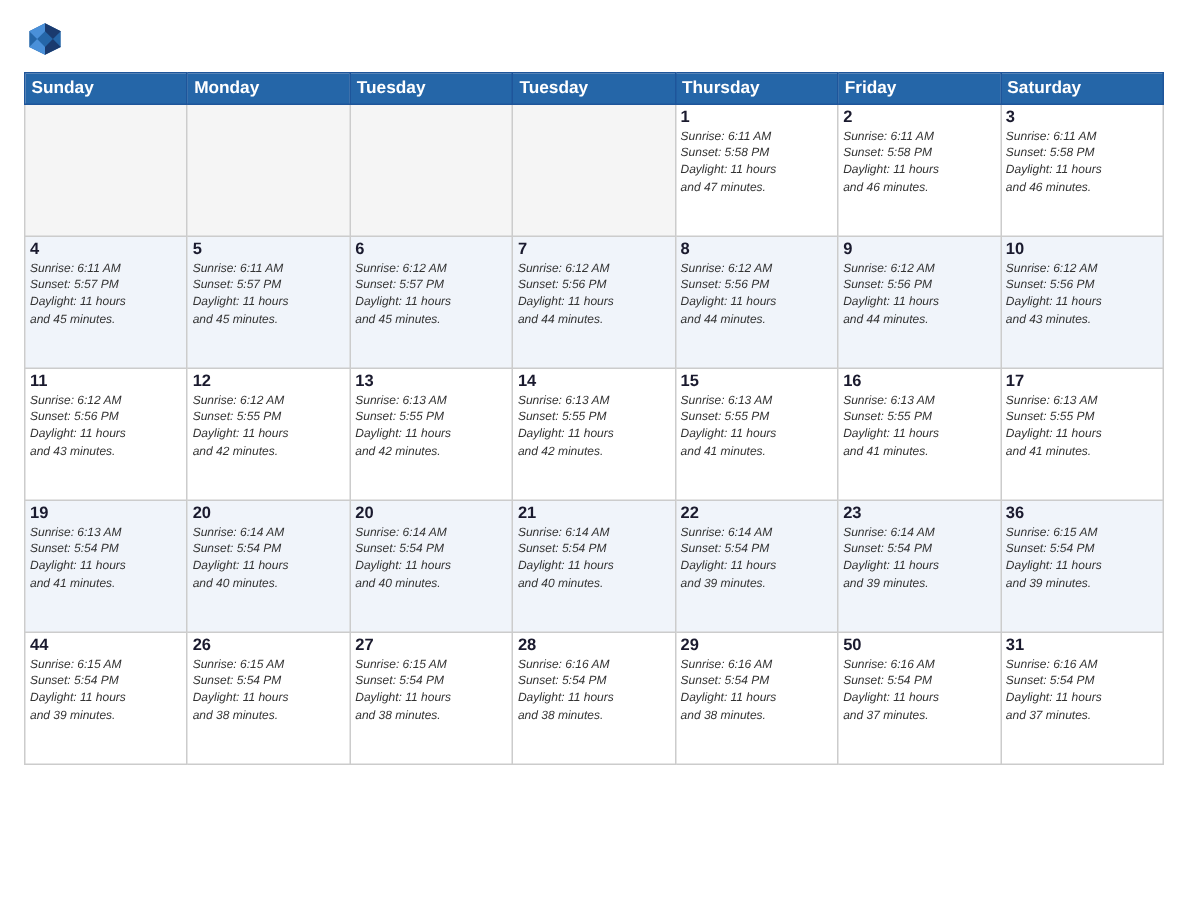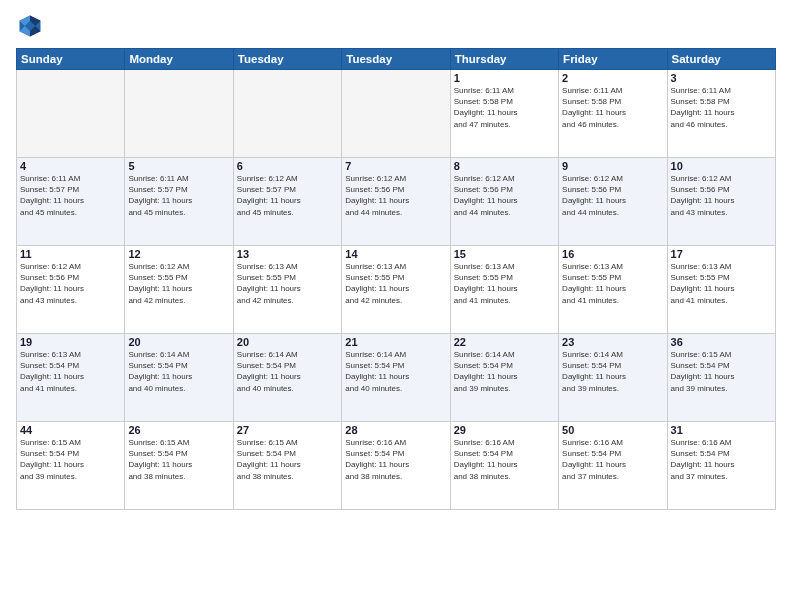--- a/index.html
+++ b/index.html
@@ -90,20 +90,21 @@
       font-size: 11px;
       font-weight: bold;
       color: #1a1a2e;
       display: block;
       margin-bottom: 1px;
     }
     .day-info {
       font-size: 8px;
       color: #333;
       line-height: 1.4;
+      font-style: italic;
     }
     tr:nth-child(odd) td:not(.empty) {
       background: #fff;
     }
     tr:nth-child(even) td:not(.empty) {
       background: #f0f4fa;
     }
   </style>
 </head>
 <body>

